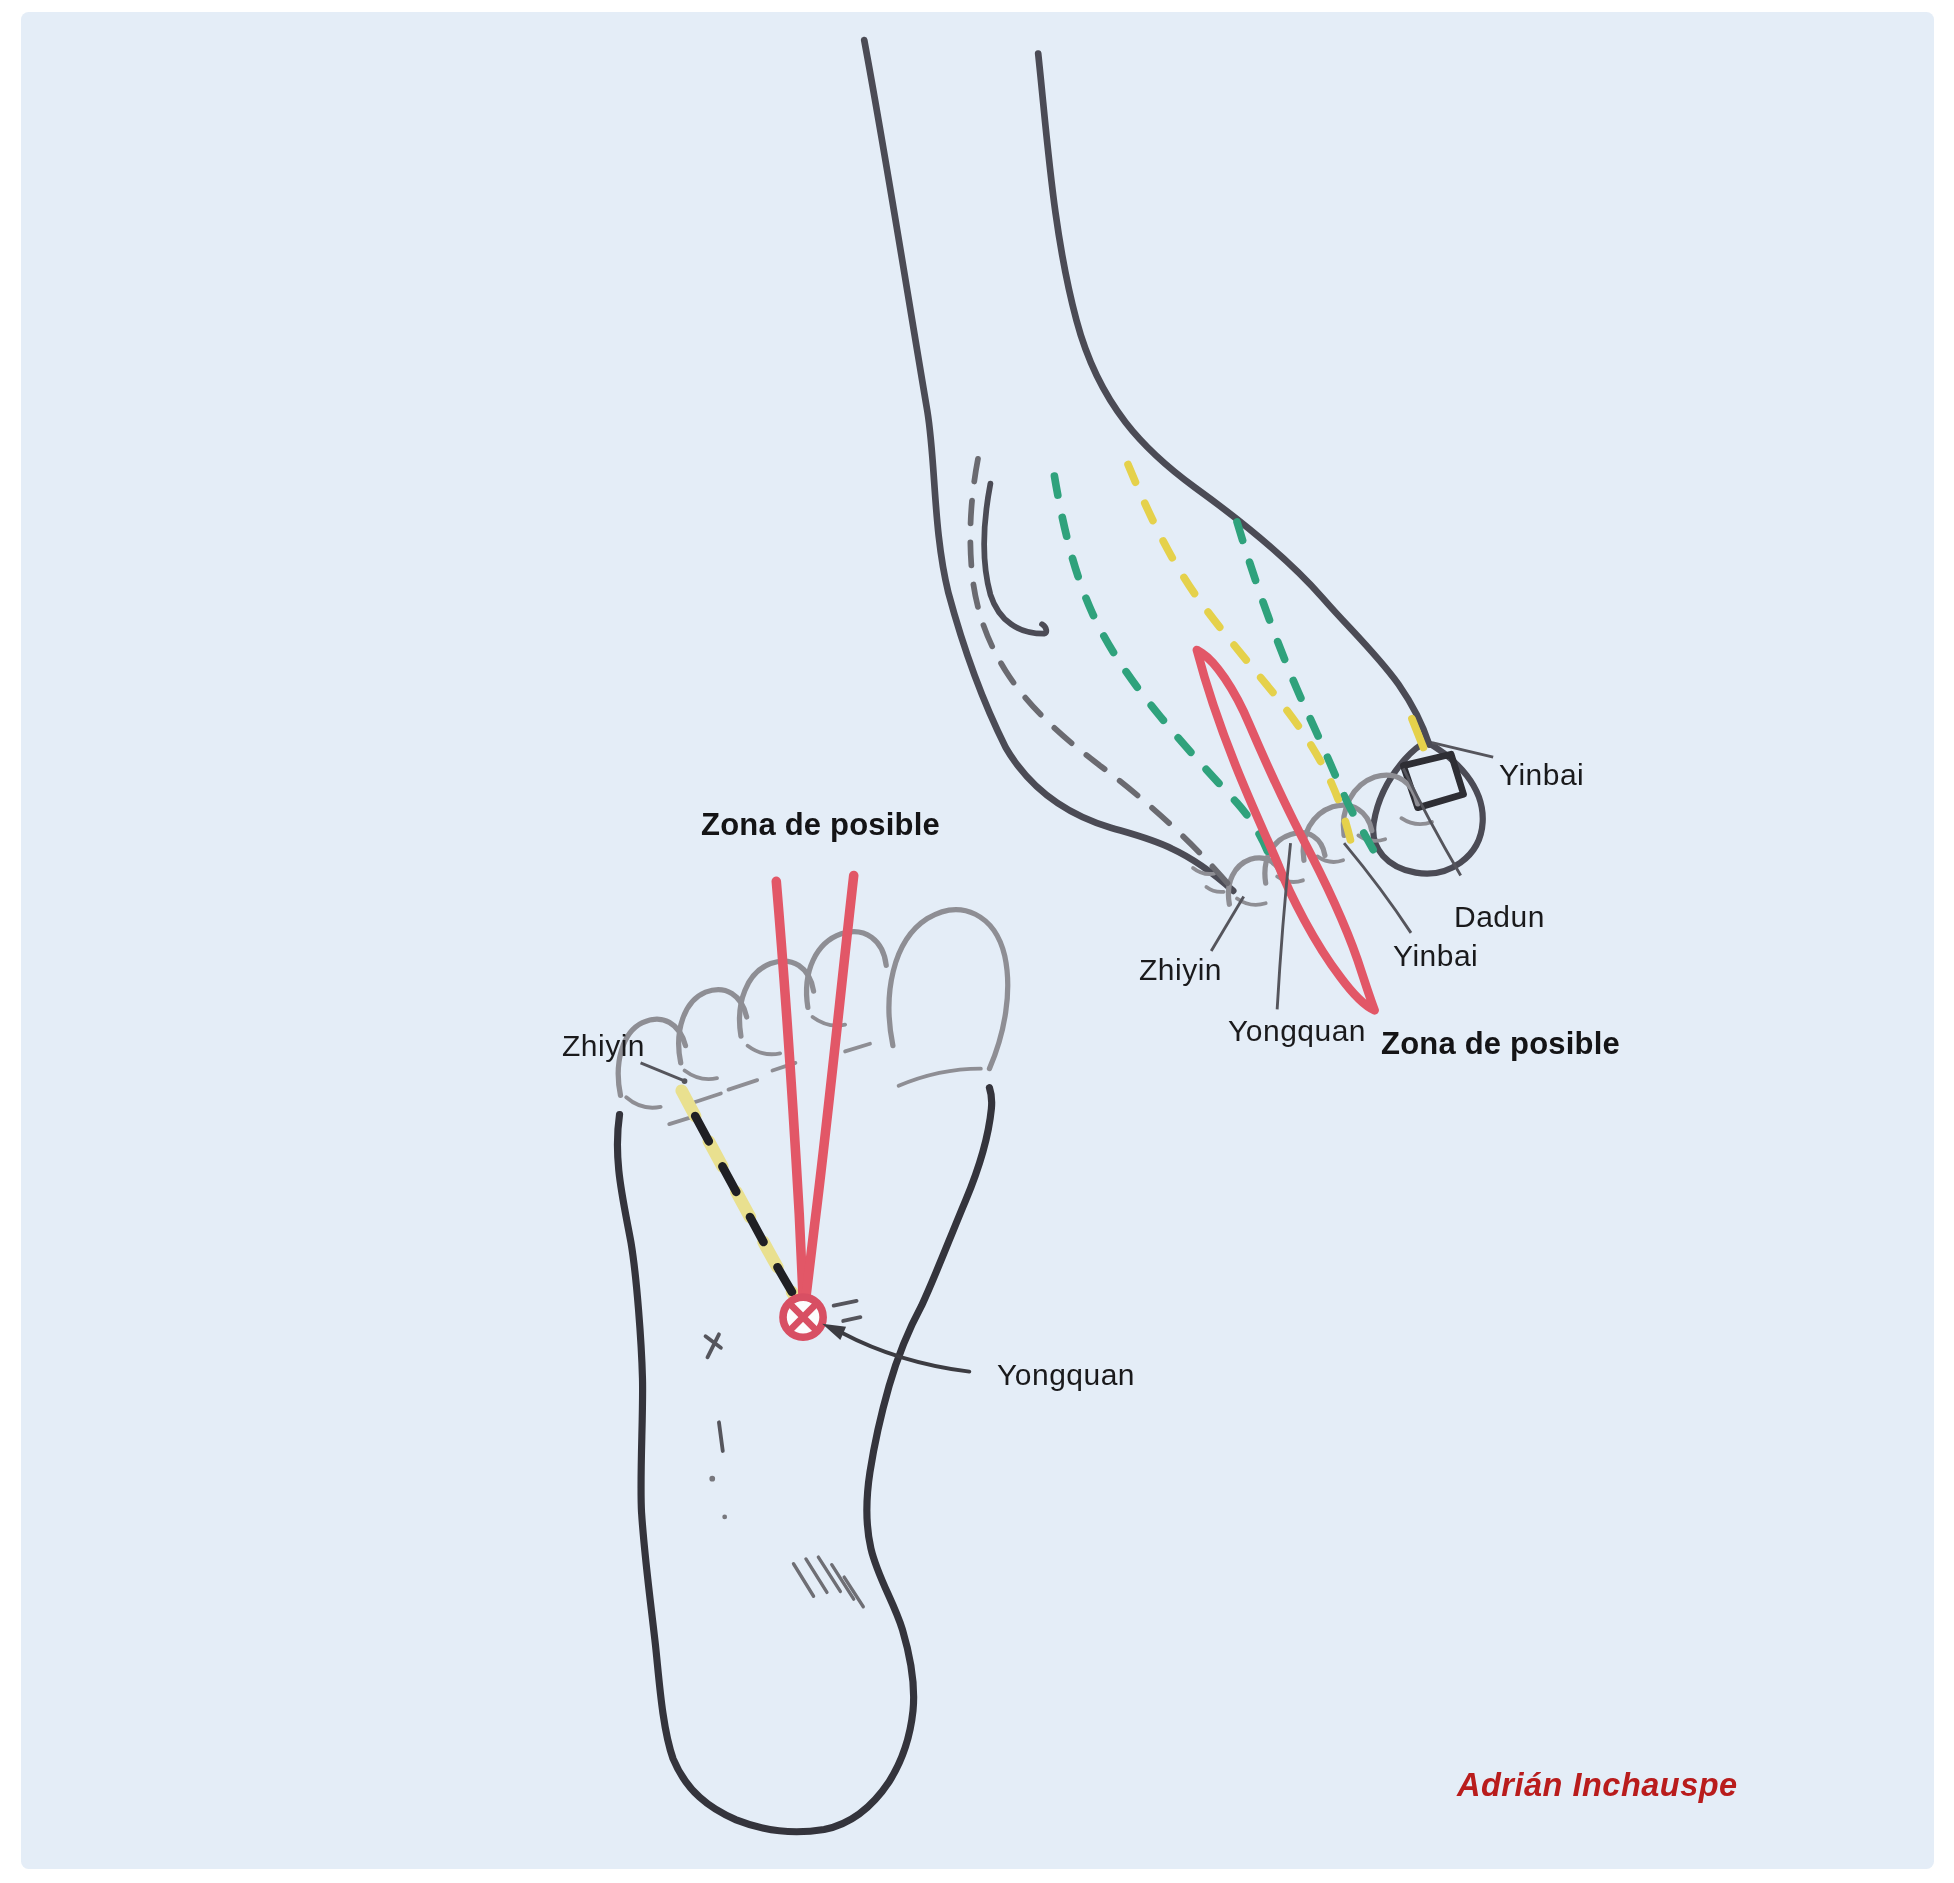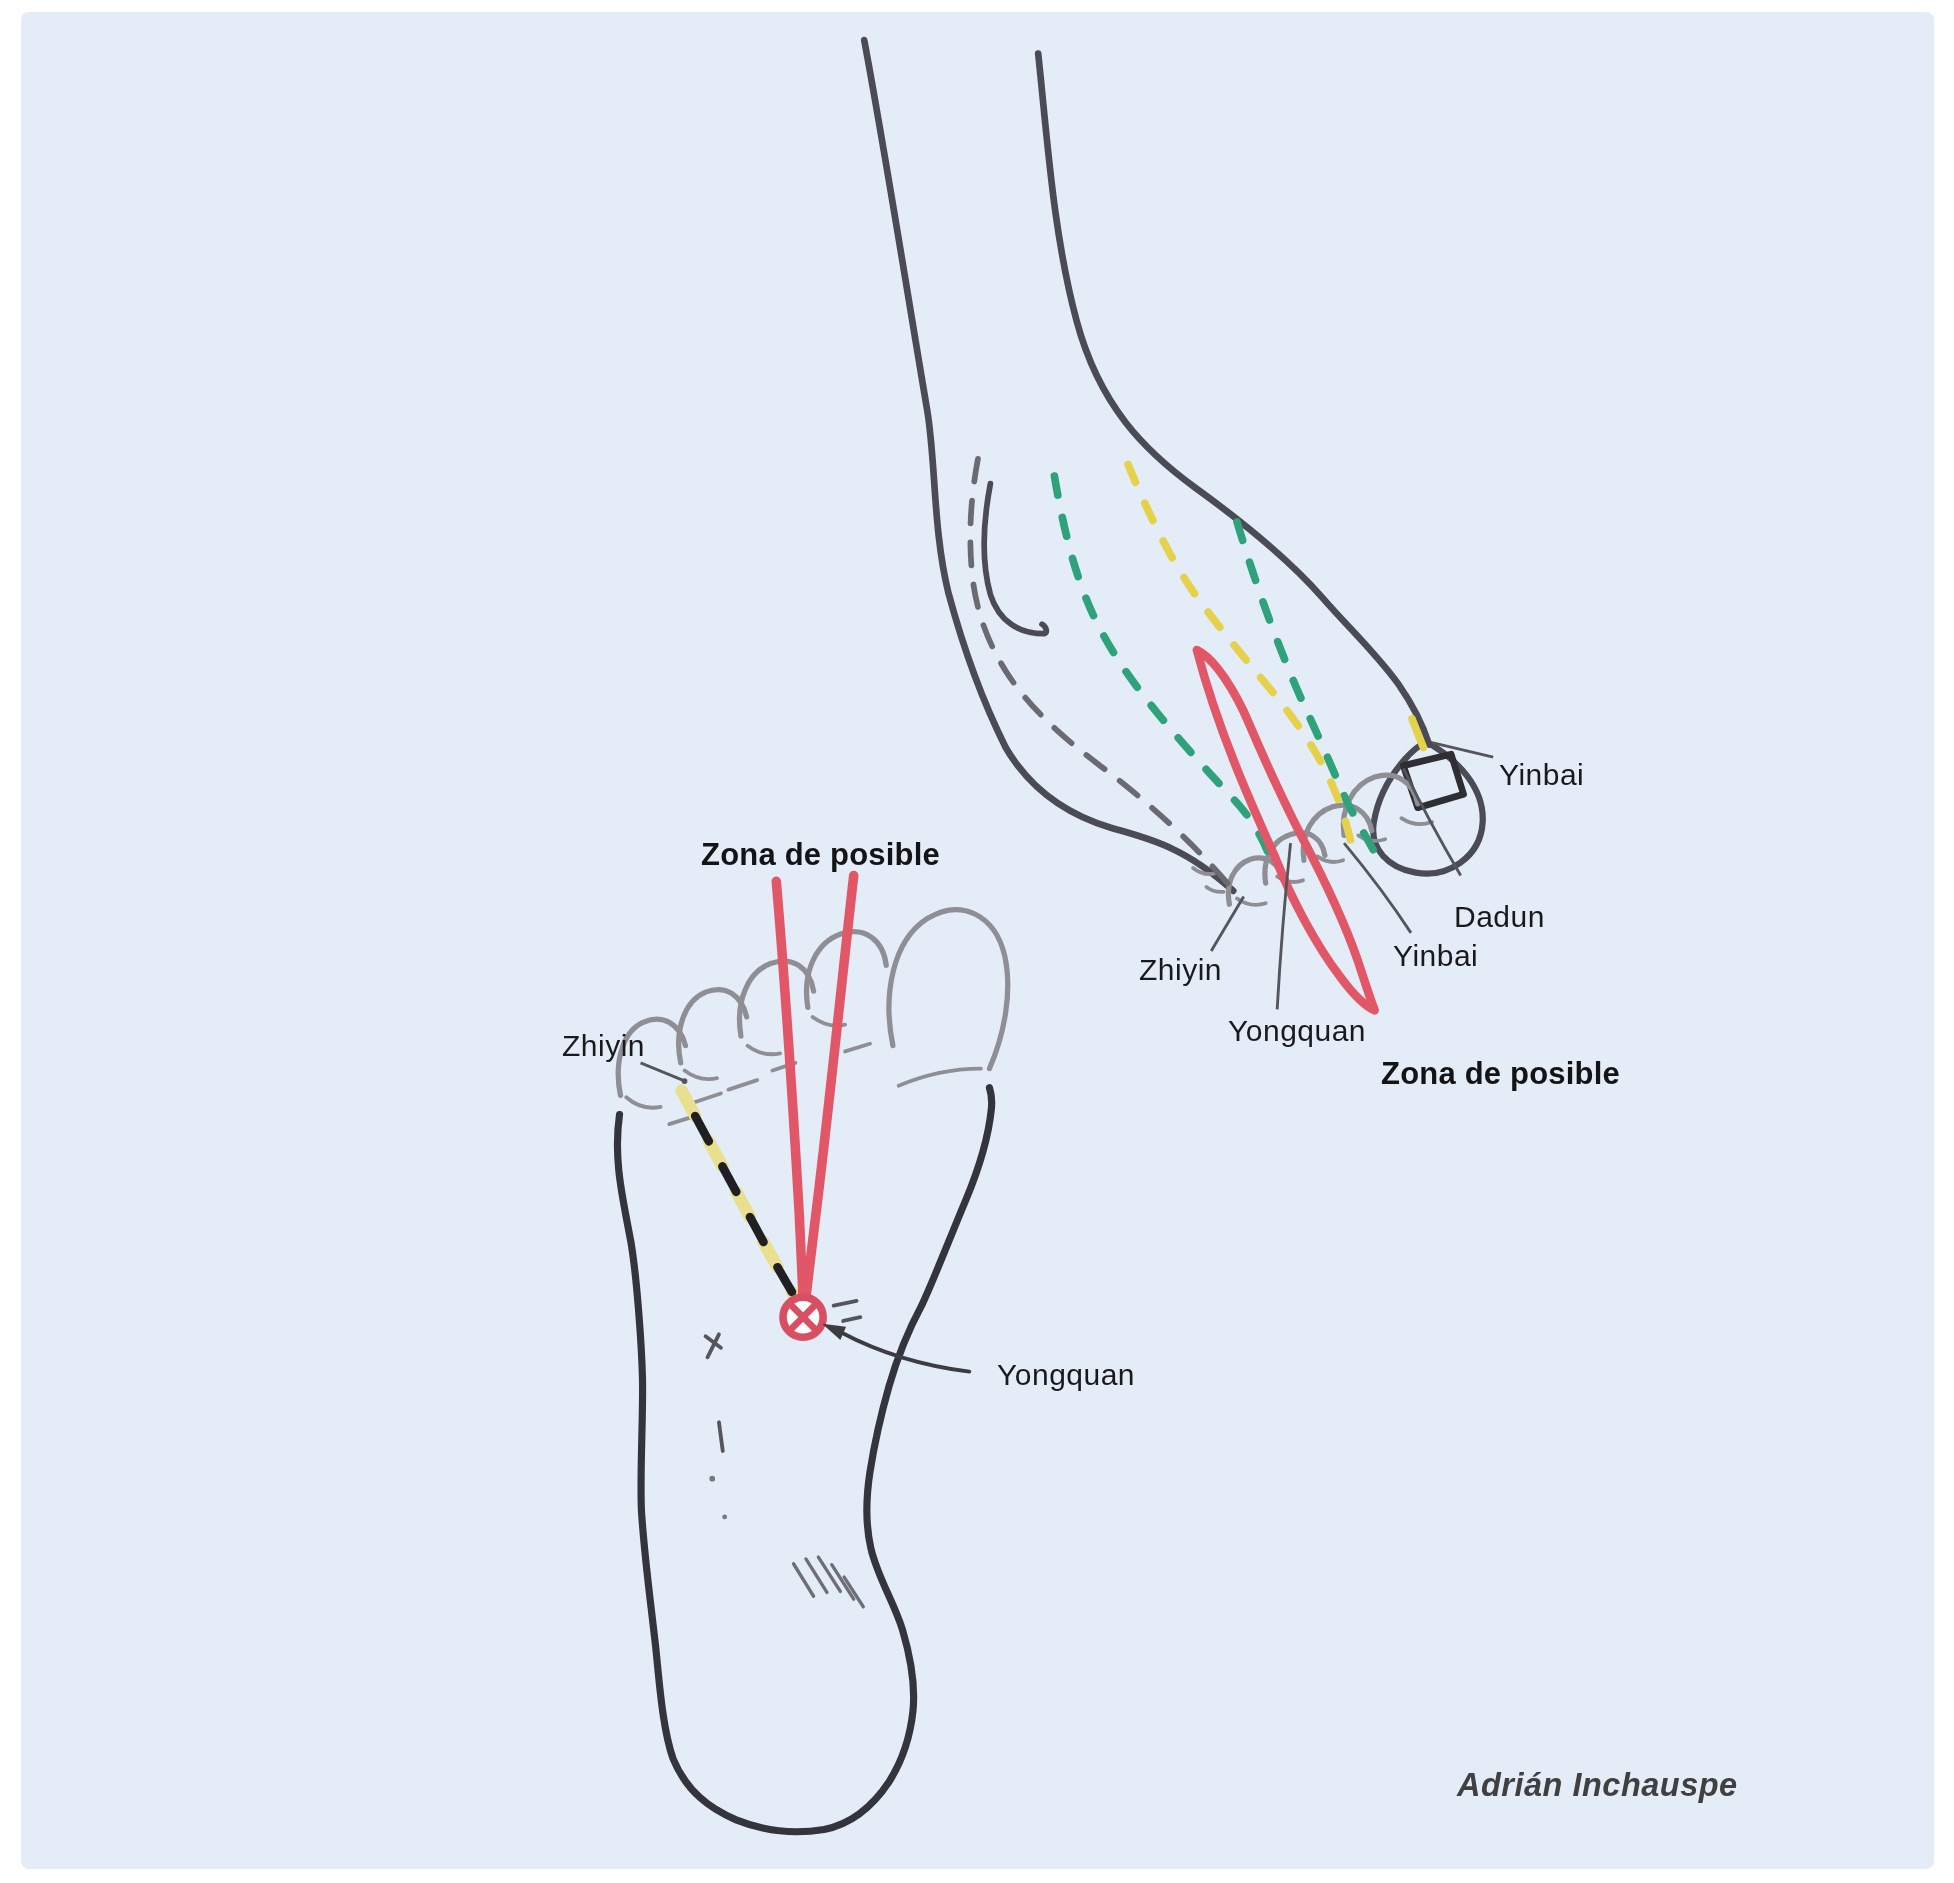--- a/index.html
+++ b/index.html
@@ -1,22 +1,22 @@
 <!DOCTYPE html>
 <html><head>
 <meta charset="utf-8">
 <style>
   html,body{margin:0;padding:0;}
   body{width:1955px;height:1883px;background:#ffffff;font-family:"Liberation Sans","DejaVu Sans",sans-serif;position:relative;overflow:hidden;}
   .stage{position:absolute;inset:0;}
   .panel{position:absolute;left:21px;top:12.4px;right:21px;bottom:14.3px;background:#e4edf7;border-radius:7.6px;}
   svg{position:absolute;left:0;top:0;}
   .pt-label{position:absolute;font-size:30px;letter-spacing:0.5px;color:#1a1a1c;white-space:nowrap;}
-  .zone-note{position:absolute;width:459px;text-align:center;font-weight:700;font-size:31px;line-height:38px;color:#141416;letter-spacing:0.2px;margin-top:30px;}
-  .signature{position:absolute;font-size:32.5px;font-style:italic;font-weight:600;color:#404040;letter-spacing:0.5px;white-space:nowrap;}
+  .zone-note{position:absolute;width:459px;text-align:center;font-weight:700;font-size:31px;line-height:38px;color:#141416;letter-spacing:0.2px;}
+  .signature{position:absolute;font-size:32.5px;font-style:italic;font-weight:600;color:#b91c1c;letter-spacing:0.5px;white-space:nowrap;}
   .l-yinbai{left:1499px;top:758px;}
   .l-dadun{left:1454px;top:872px;margin-top:28px;}
   .l-lidui{left:1393px;top:939px;}
   .l-zhiyin-top{left:1139px;top:953px;}
   .l-zuqiaoyin{left:1228px;top:1014px;}
   .l-zhiyin-bottom{left:562px;top:1029px;}
   .l-yongquan{left:997px;top:1358px;}
   .l-zone-left{left:591px;top:806px;}
   .l-zone-right{left:1271px;top:1025px;}
   .l-signature{left:1457px;top:1767px;}

